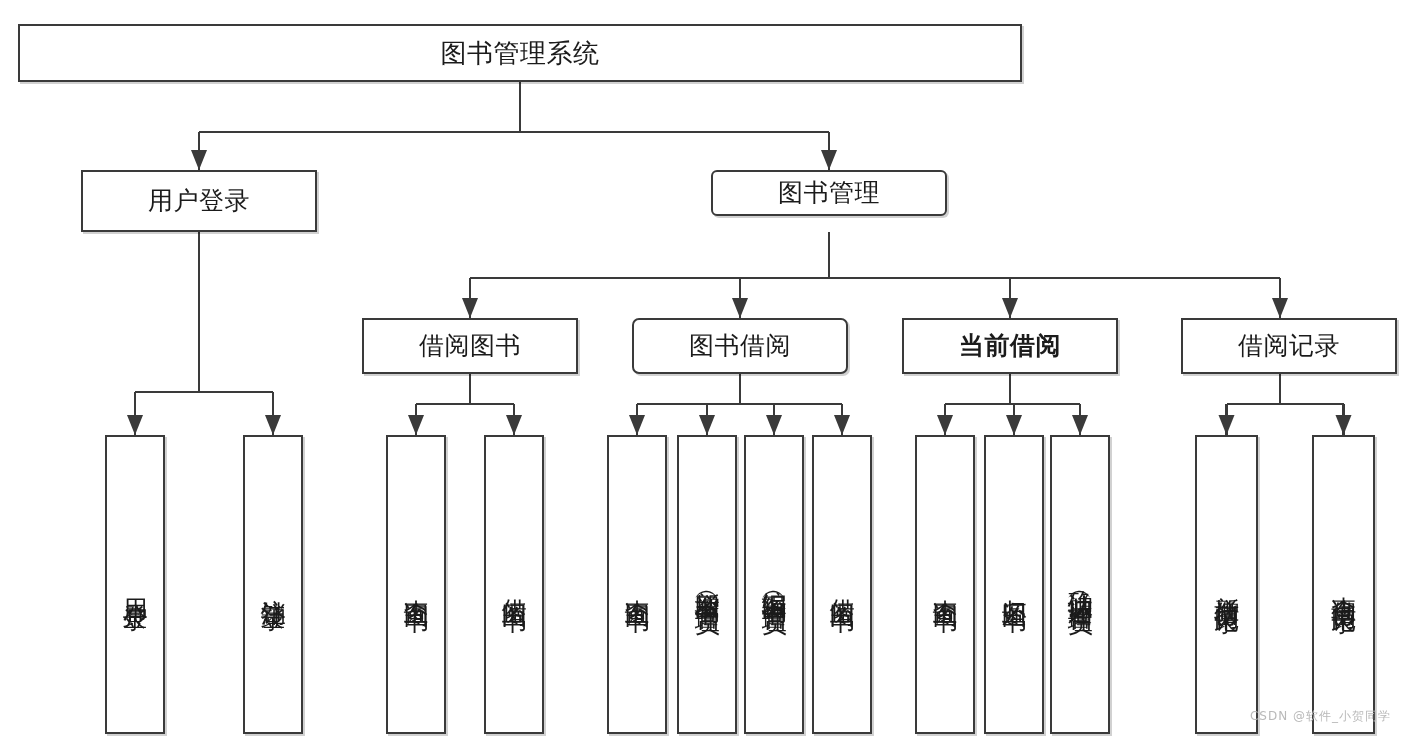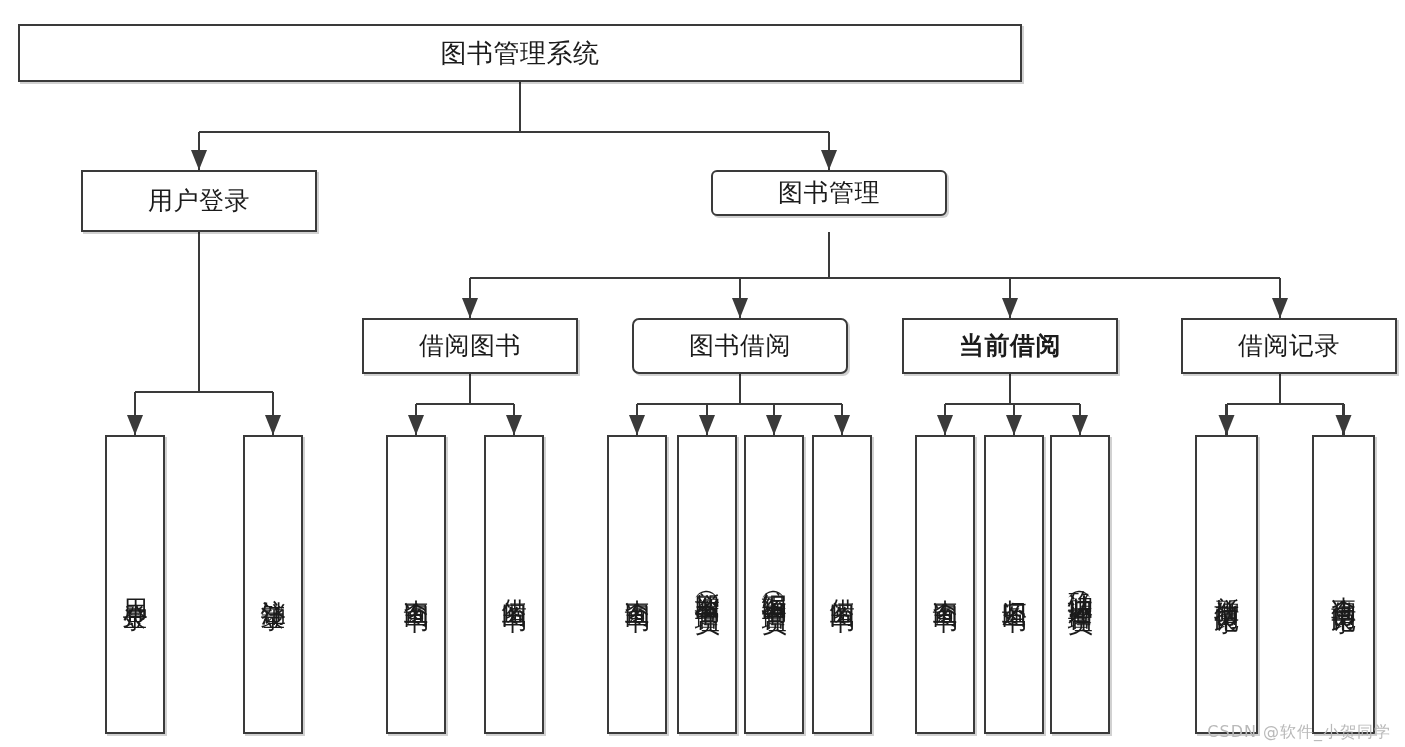--- a/index.html
+++ b/index.html
@@ -40,22 +40,22 @@
     white-space:normal;
     font-size:25px;
     line-height:1.25;
     letter-spacing:3px;
     max-height:282px;
     text-align:center;
   }
 
   #watermark{
     position:absolute;
-    right:14px;bottom:4px;
-    font-size:16px;
+    right:14px;bottom:22px;
+    font-size:12px;
     color:#b9b9b9;
     letter-spacing:1px;
     pointer-events:none;
     white-space:nowrap;
   }
 </style>
 </head>
 <body>
 
 <div id="canvas">

